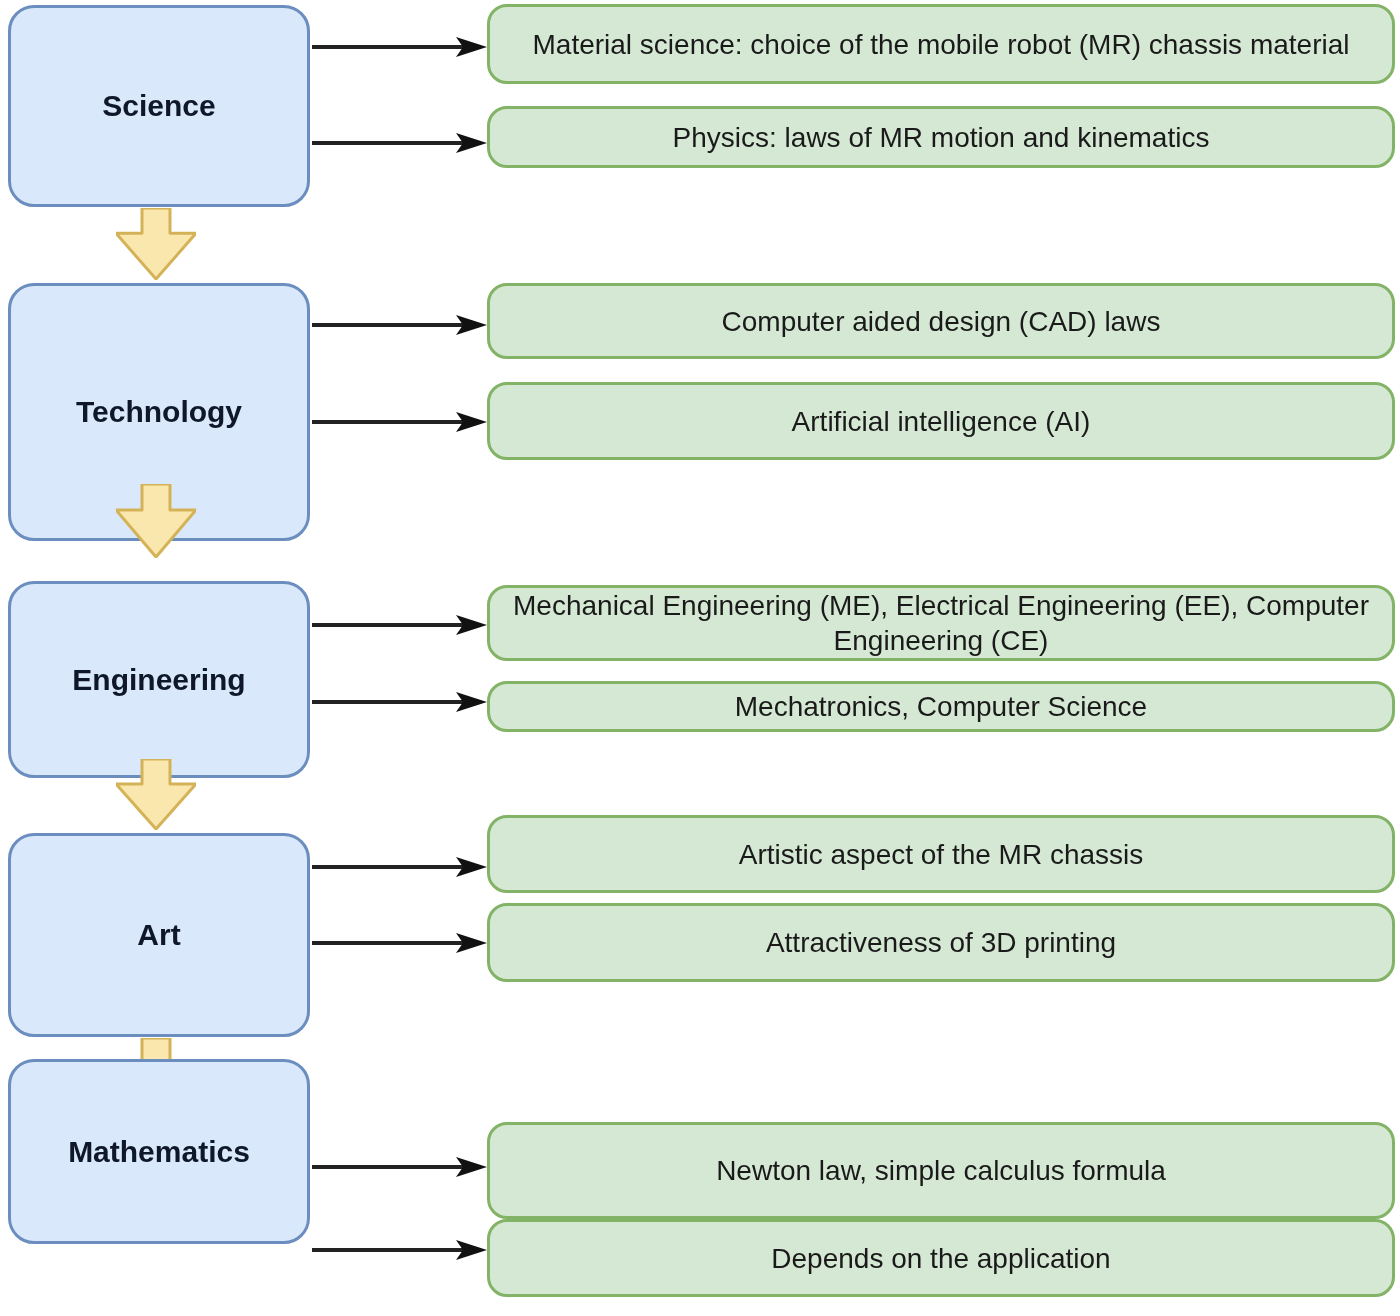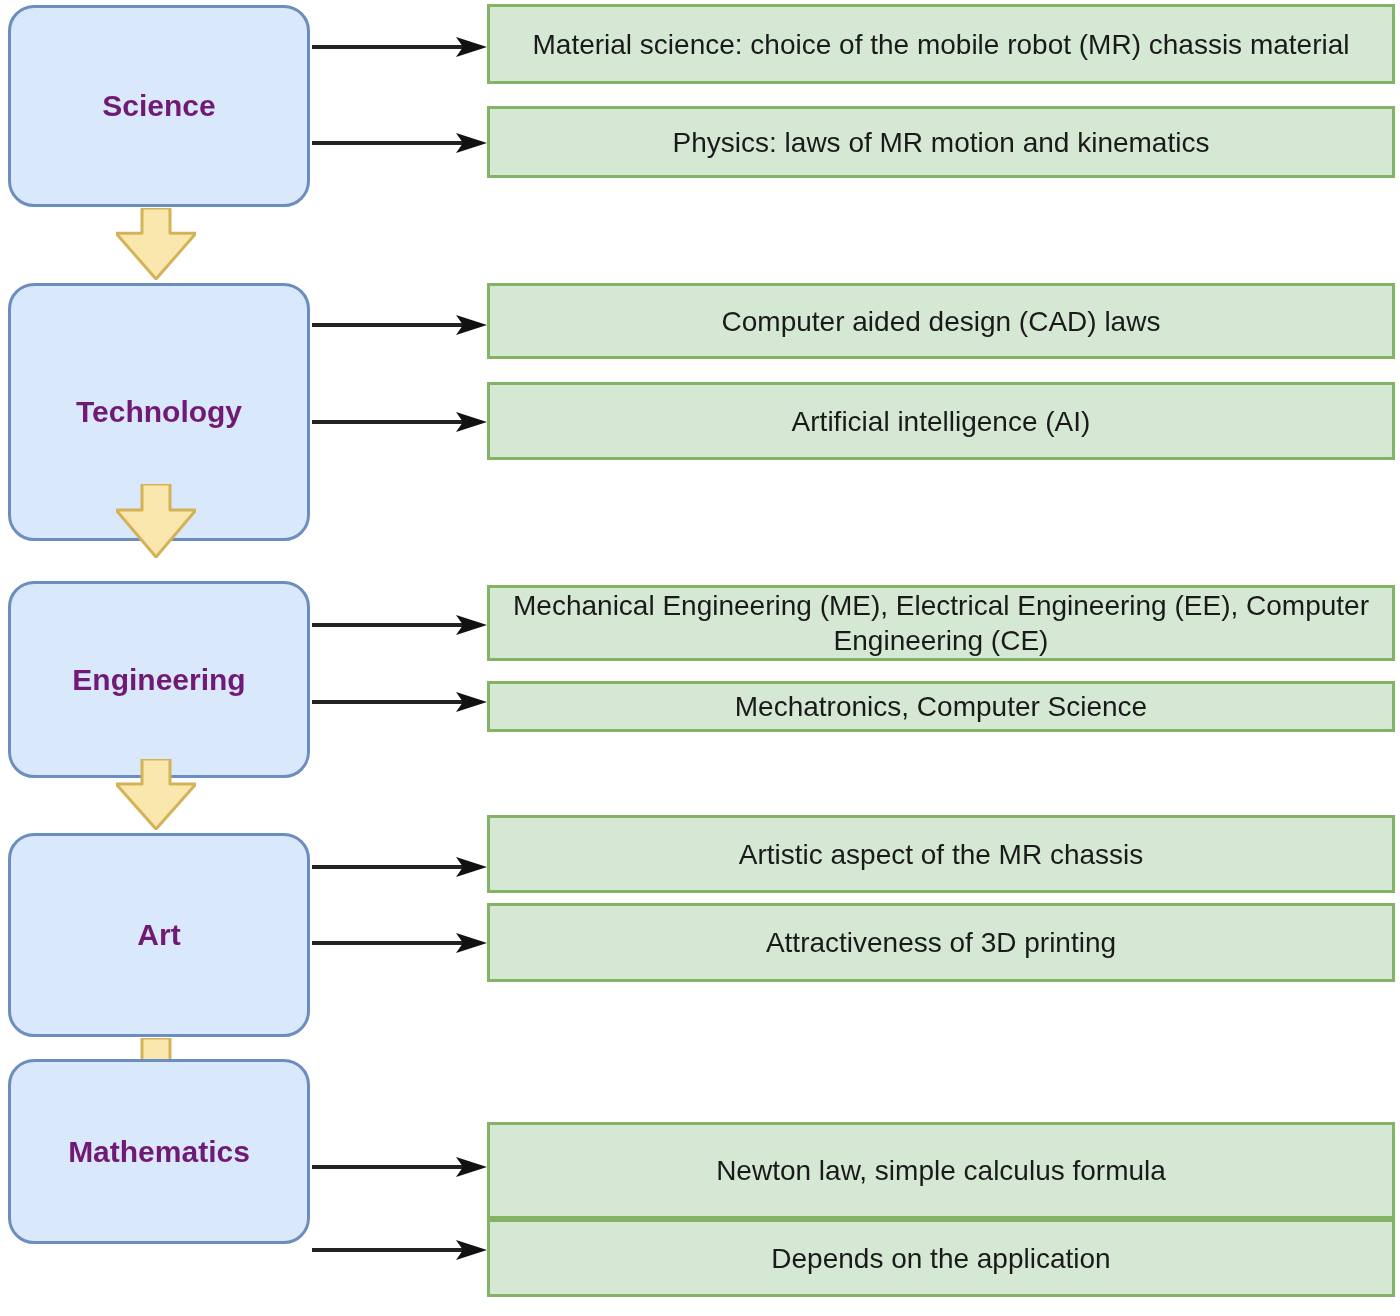--- a/index.html
+++ b/index.html
@@ -17,31 +17,31 @@
     width: 302px;
     box-sizing: border-box;
     background: #dae8fc;
     border: 3px solid #6c8ebf;
     border-radius: 26px;
     display: flex;
     align-items: center;
     justify-content: center;
     font-weight: bold;
     font-size: 30px;
-    color: #701a75;
+    color: #0f172a;
     text-align: center;
   }
   .green-box {
     position: absolute;
     left: 487px;
     width: 908px;
     box-sizing: border-box;
     background: #d5e8d4;
     border: 3px solid #82b366;
-    border-radius: 0;
+    border-radius: 20px;
     display: flex;
     align-items: center;
     justify-content: center;
     font-size: 28px;
     color: #1a1a1a;
     text-align: center;
     padding: 0 8px;
     line-height: 1.25;
   }
   .connector {
@@ -68,21 +68,21 @@
     <line x1="0" y1="12" x2="152" y2="12" stroke="#222" stroke-width="4"></line>
     <polygon points="144,2 175,12 144,22 151,12" fill="#111"></polygon>
   </svg>
   <svg class="connector" style="top:131px" viewBox="0 0 175 24">
     <line x1="0" y1="12" x2="152" y2="12" stroke="#222" stroke-width="4"></line>
     <polygon points="144,2 175,12 144,22 151,12" fill="#111"></polygon>
   </svg>
   <div class="green-box" style="top:4px;height:80px">
     <span>Material science: choice of the mobile robot (MR) chassis material</span>
   </div>
-  <div class="green-box" style="top:106px;height:72px">
+  <div class="green-box" style="top:106px;height:62px">
     <span>Physics: laws of MR motion and kinematics</span>
   </div>
   <svg class="down-arrow" style="top:208px;height:72px" viewBox="0 0 80 74" preserveAspectRatio="none">
     <polygon points="26,0 54,0 54,26 80,26 40,73 0,26 26,26" fill="#fae7ad" stroke="#d4b257" stroke-width="3" stroke-linejoin="round"></polygon>
   </svg>
 
   <div class="blue-box" style="top:283px;height:258px">
     <span>Technology</span>
   </div>
   <svg class="connector" style="top:313px" viewBox="0 0 175 24">

